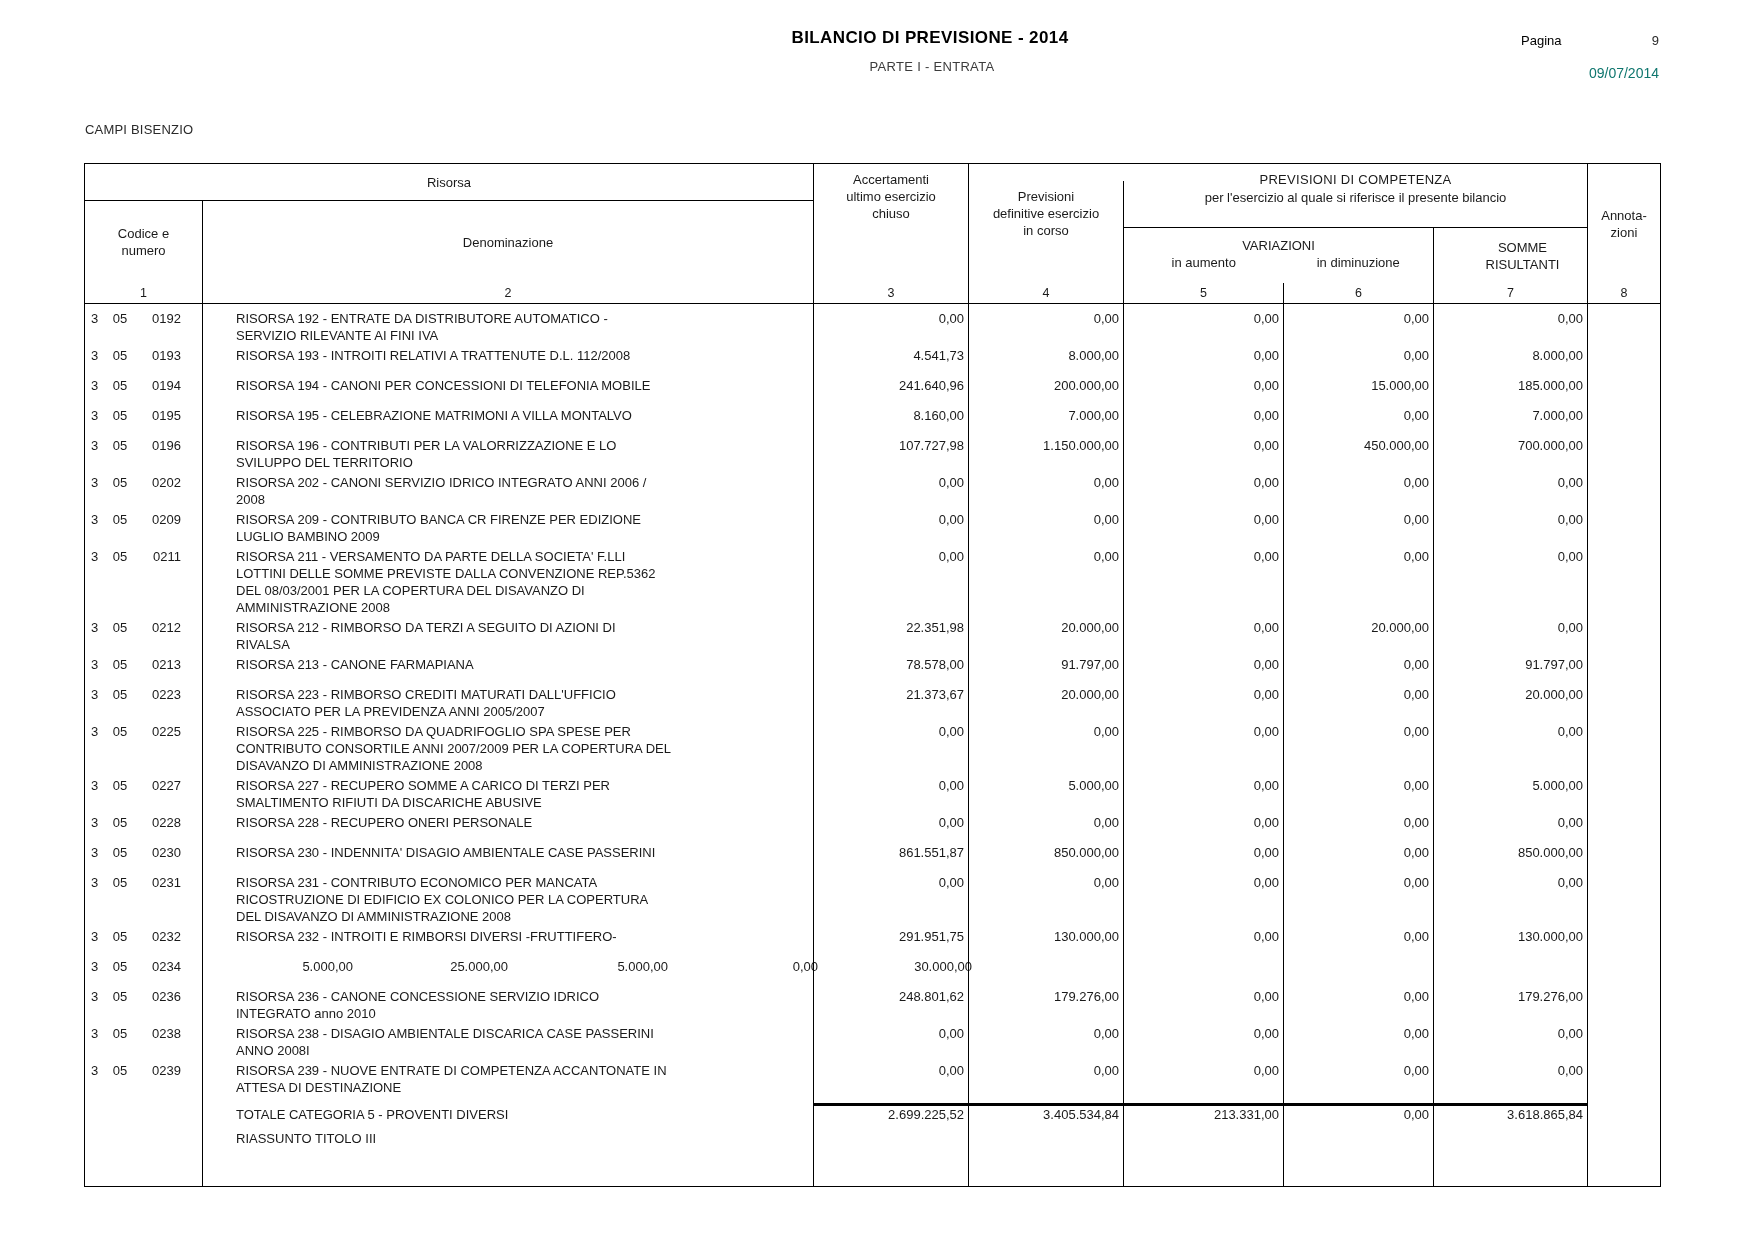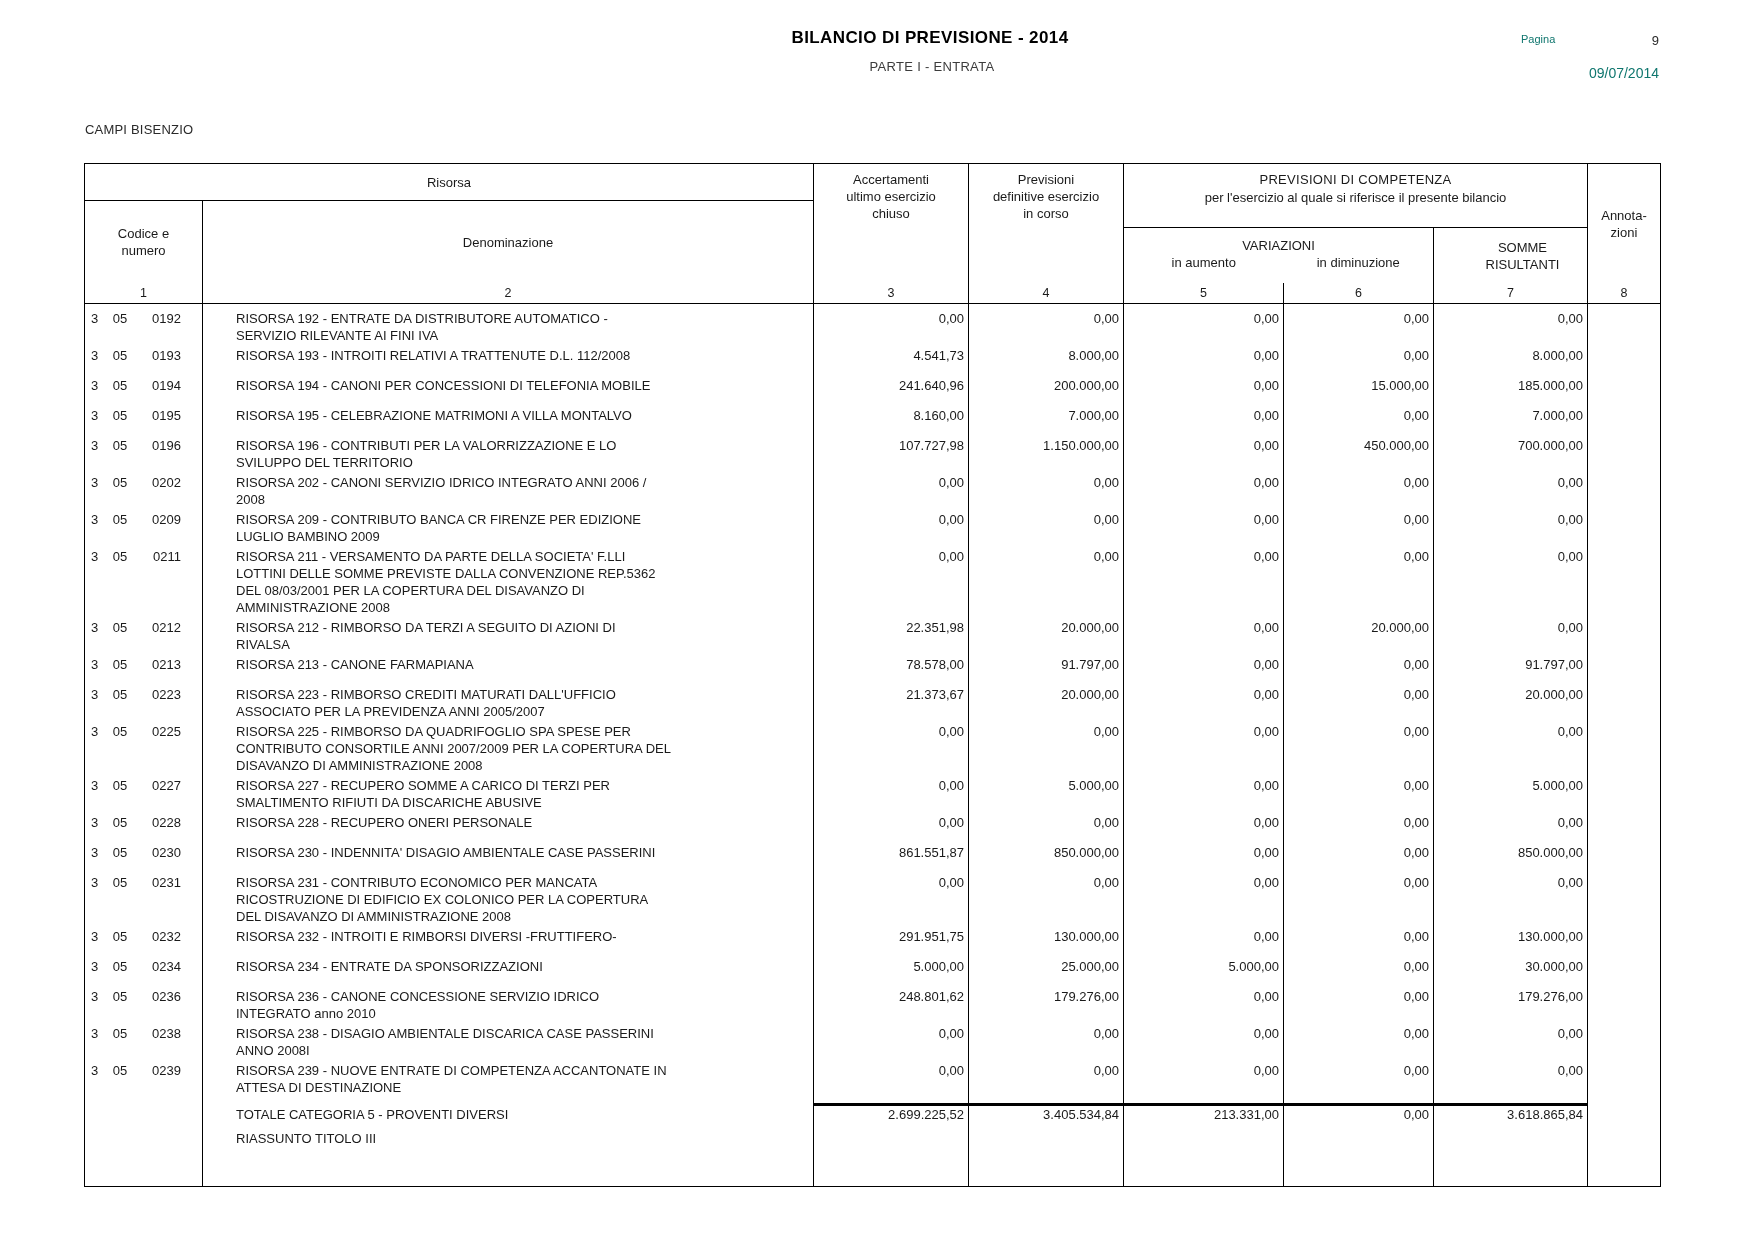--- a/index.html
+++ b/index.html
@@ -5,39 +5,39 @@
   * { box-sizing: border-box; margin: 0; padding: 0; }
   html,body { background:#fff; }
   body { font-family: "Liberation Sans", sans-serif; color:#1a1a1a; }
   .page { position:relative; width:1754px; height:1240px; background:#ffffff; overflow:hidden; }
 
   
   .doc-title { position:absolute; top:28px; left:930px; transform:translateX(-50%);
                font-size:17px; font-weight:bold; letter-spacing:.4px; color:#000; white-space:nowrap; }
   .doc-subtitle { position:absolute; top:59px; left:932px; transform:translateX(-50%);
                   font-size:13px; color:#3c3c3c; letter-spacing:.3px; white-space:nowrap; }
-  .page-label { position:absolute; top:33px; left:1521px; font-size:11px; color:#0f766e; }
+  .page-label { position:absolute; top:33px; left:1521px; font-size:13px; color:#000000; }
   .page-number { position:absolute; top:33px; right:95px; font-size:13px; color:#2a2a2a; }
   .doc-date { position:absolute; top:65px; right:95px; font-size:14px; color:#0f766e; }
   .entity { position:absolute; top:122px; left:85px; font-size:13px; color:#2a2a2a; letter-spacing:.2px; }
 
   
   .btable { position:absolute; left:84px; top:163px; width:1577px; height:1024px;
             border:1px solid #000; display:flex; flex-direction:column; font-size:13px; }
   .pre { white-space:pre-line; }
 
   
   .thead { display:flex; height:119px; }
   .hgroup-left { width:729px; border-right:1px solid #000; display:flex; flex-direction:column; }
   .h-risorsa { height:37px; border-bottom:1px solid #000; display:flex; align-items:center; justify-content:center; }
   .h-left-sub { flex:1; display:flex; }
   .h-codice { width:118px; border-right:1px solid #000; display:flex; align-items:center; justify-content:center; text-align:center; line-height:17px; }
   .h-denominazione { flex:1; display:flex; align-items:center; justify-content:center; }
   .h-col { border-right:1px solid #000; text-align:center; line-height:17px; padding-top:7px; }
-  .h-col3 { width:155px; } .h-col4 { width:155px; }
+  .h-col3 { width:155px; } .h-col4 { width:155px;margin-top:17px; }
   .hgroup-right { width:464px; border-right:1px solid #000; display:flex; flex-direction:column; }
   .h-competenza { height:64px; border-bottom:1px solid #000; text-align:center; padding-top:7px; line-height:18px; }
   .h-competenza .big { letter-spacing:.3px; }
   .h-right-sub { flex:1; display:flex;gap:24px; }
   .h-variazioni { width:310px; border-right:1px solid #000; display:flex; flex-direction:column; justify-content:center; padding-bottom:4px; }
   .h-variazioni-title { text-align:center; line-height:18px; }
   .h-variazioni-cols { display:flex; }
   .h-aumento { width:160px; text-align:center; }
   .h-diminuzione { width:150px; text-align:center; }
   .h-somme { flex:1; display:flex; align-items:center; justify-content:center; text-align:center; line-height:17px; }
@@ -411,21 +411,20 @@
     <div class="cell w7 num">130.000,00</div>
     <div class="cell w8"></div>
   </div>
 
   <div class="row">
     <div class="cell w1 code">
       <span class="code-a">3</span>
       <span class="code-b">05</span>
       <span class="code-c">0234</span>
     </div>
-    <div class="cell w2 denom">RISORSA 234 - ENTRATE DA SPONSORIZZAZIONI</div>
     <div class="cell w3 num">5.000,00</div>
     <div class="cell w4 num">25.000,00</div>
     <div class="cell w5 num">5.000,00</div>
     <div class="cell w6 num">0,00</div>
     <div class="cell w7 num">30.000,00</div>
     <div class="cell w8"></div>
   </div>
 
   <div class="row">
     <div class="cell w1 code">

